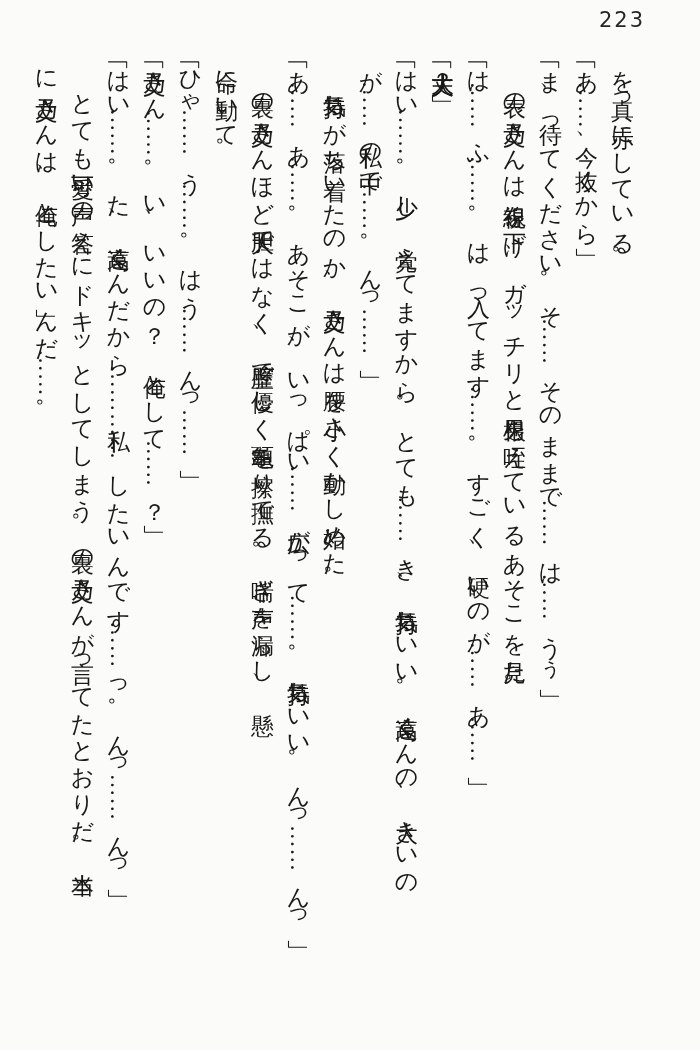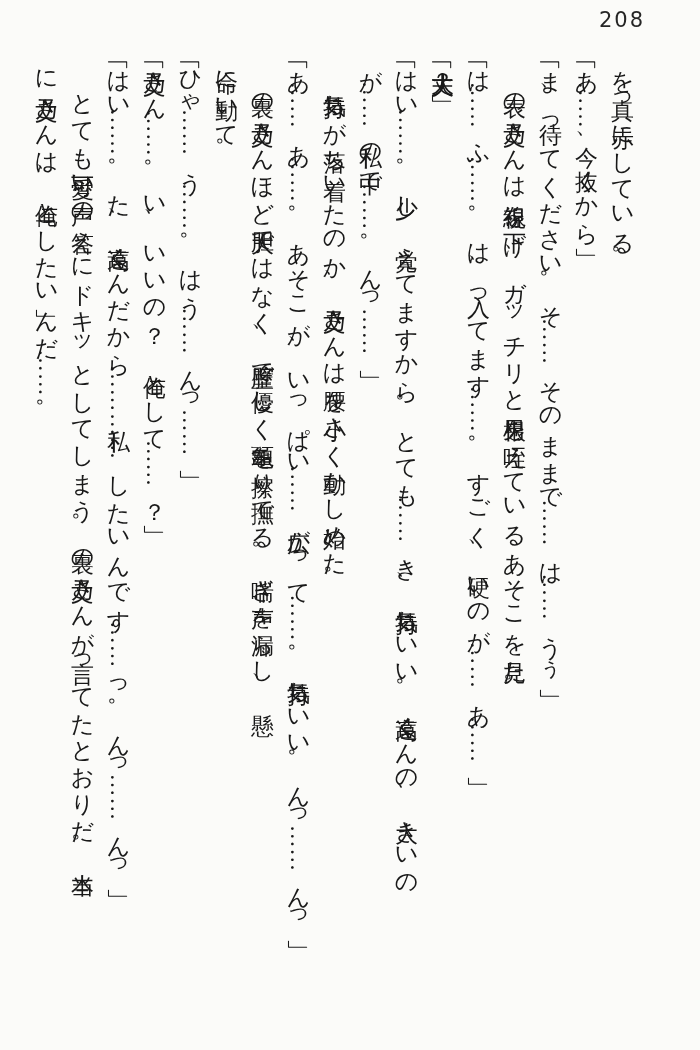--- a/index.html
+++ b/index.html
@@ -48,21 +48,21 @@
   }
   .text-line.indent {
     
     padding-top: 23.6px;
   }
 </style>
 </head>
 <body>
 
 <div class="book-page">
-  <div class="page-number">208</div>
+  <div class="page-number">223</div>
 
   <div class="text-block">
       <div class="text-line">を真っ赤にしている。</div>
       <div class="text-line">「あ……今、抜くから」</div>
       <div class="text-line">「ま、待ってください。そ……そのままで……は……うぅ」</div>
       <div class="text-line indent">表の文乃さんは視線を下げ、ガッチリと男根を咥えているあそこを見た。</div>
       <div class="text-line">「は……ふ……。は、入ってます……。すごく、硬いのが……あ……」</div>
       <div class="text-line">「大丈夫？」</div>
       <div class="text-line">「はい……。少し、覚えてますから。とても……き、気持ちいい。高遠くんの、大きいの</div>
       <div class="text-line">が……私の中で……。んっ……」</div>

